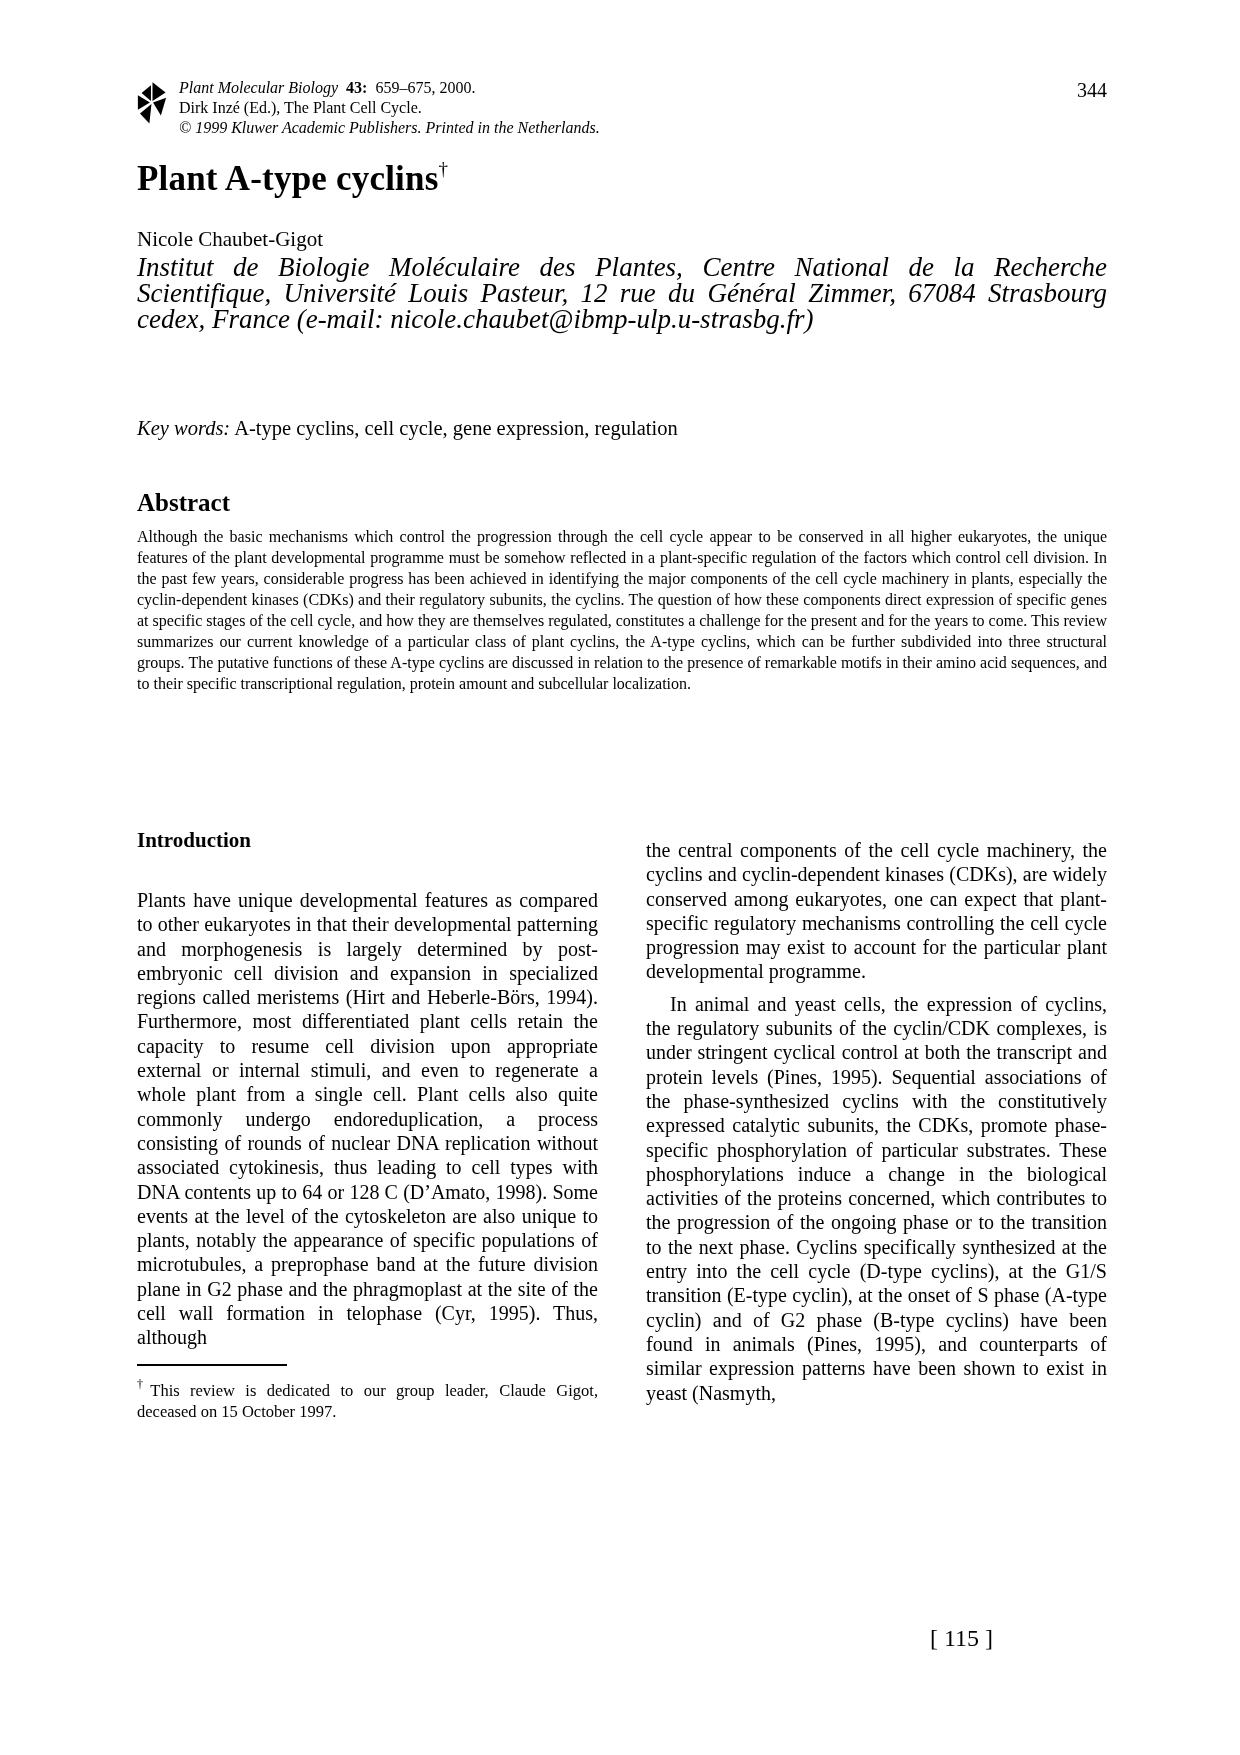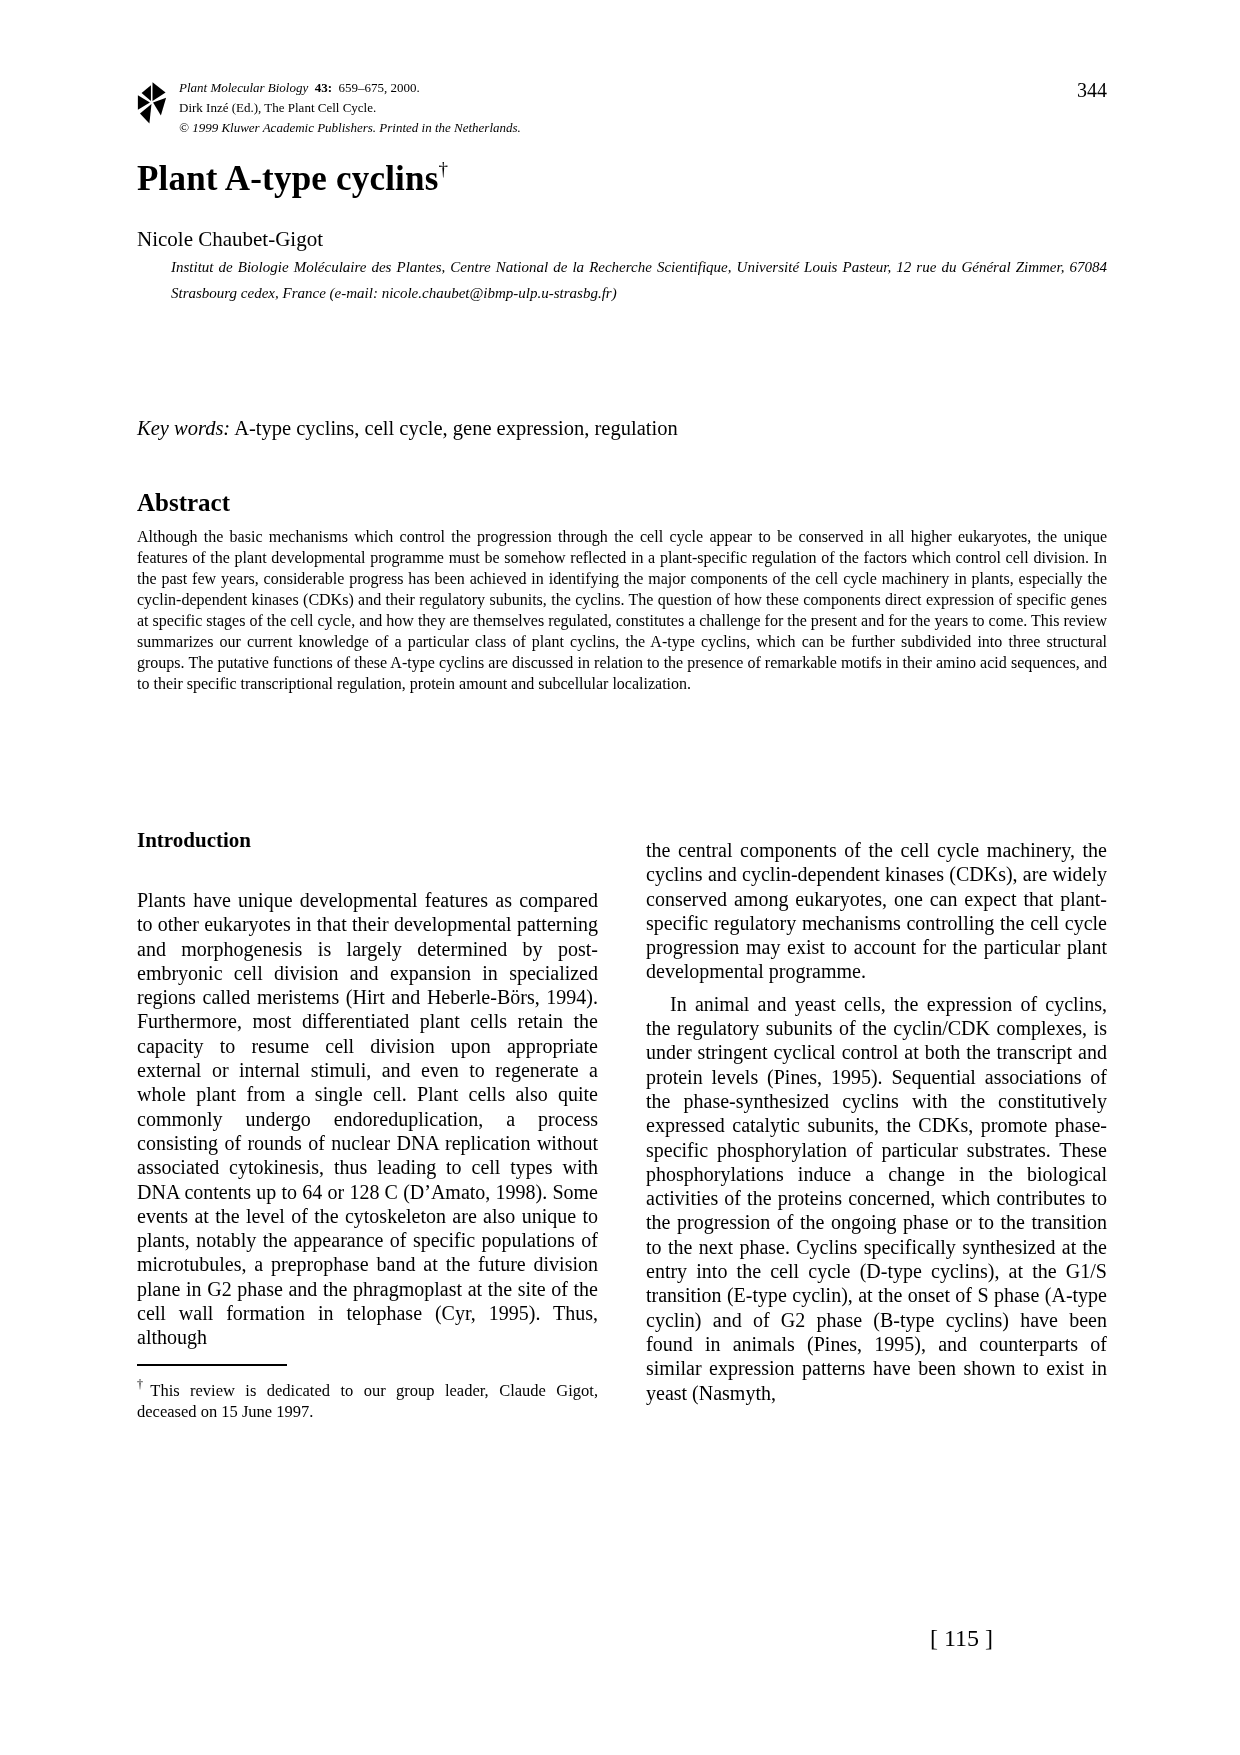--- a/index.html
+++ b/index.html
@@ -12,30 +12,30 @@
     color: #000000;
     font-family: "Liberation Serif", "DejaVu Serif", serif;
     overflow: hidden;
   }
   .abs { position: absolute; left: 137px; right: 133px; }
 
   
   .masthead { top: 78px; display: flex; align-items: flex-start; }
   .logo { width: 30px; height: 47px; margin-right: 12px; flex: 0 0 auto; margin-top: 1px; }
   .logo svg { width: 100%; height: 100%; display: block; }
-  .masthead-lines { font-size: 13px; line-height: 20px; }
+  .masthead-lines { font-size: 16px; line-height: 20px; }
   .page-number { margin-left: auto; font-size: 20px; line-height: 22px; padding-top: 1px; }
   .it { font-style: italic; }
   .bd { font-weight: bold; }
 
   
   .title { top: 151px; font-size: 35px; font-weight: bold; line-height: 40px; letter-spacing: 0.2px; }
   .title sup { font-size: 19px; font-weight: normal; position: relative; top: -2px; }
   .author { top: 227px; font-size: 21px; line-height: 25px; }
-  .affiliation { top: 254px; font-size: 15px; line-height: 26px; font-style: italic; text-align: justify; margin-left: 34px; }
+  .affiliation { top: 254px; font-size: 27px; line-height: 26px; font-style: italic; text-align: justify; }
 
   .keywords { top: 416px; font-size: 20.5px; line-height: 25px; }
 
   .abstract-heading { top: 491px; font-size: 25px; font-weight: bold; line-height: 24px; }
   .abstract-body { top: 526px; font-size: 16px; line-height: 21px; text-align: justify; }
 
   
   .columns { top: 828px; display: flex; gap: 48px; align-items: flex-start; }
   .col { flex: 1 1 0; min-width: 0; }
   .section-heading { font-size: 21px; font-weight: bold; line-height: 24px; margin-bottom: 36px; }
@@ -86,21 +86,21 @@
   <h2 class="abs abstract-heading">Abstract</h2>
 
   <p class="abs abstract-body">Although the basic mechanisms which control the progression through the cell cycle appear to be conserved in all higher eukaryotes, the unique features of the plant developmental programme must be somehow reflected in a plant-specific regulation of the factors which control cell division. In the past few years, considerable progress has been achieved in identifying the major components of the cell cycle machinery in plants, especially the cyclin-dependent kinases (CDKs) and their regulatory subunits, the cyclins. The question of how these components direct expression of specific genes at specific stages of the cell cycle, and how they are themselves regulated, constitutes a challenge for the present and for the years to come. This review summarizes our current knowledge of a particular class of plant cyclins, the A-type cyclins, which can be further subdivided into three structural groups. The putative functions of these A-type cyclins are discussed in relation to the presence of remarkable motifs in their amino acid sequences, and to their specific transcriptional regulation, protein amount and subcellular localization.</p>
 
   <div class="abs columns">
     <div class="col col-left">
       <h2 class="section-heading">Introduction</h2>
       <p class="body-par">Plants have unique developmental features as compared to other eukaryotes in that their developmental patterning and morphogenesis is largely determined by post-embryonic cell division and expansion in specialized regions called meristems (Hirt and Heberle-Börs, 1994). Furthermore, most differentiated plant cells retain the capacity to resume cell division upon appropriate external or internal stimuli, and even to regenerate a whole plant from a single cell. Plant cells also quite commonly undergo endoreduplication, a process consisting of rounds of nuclear DNA replication without associated cytokinesis, thus leading to cell types with DNA contents up to 64 or 128 C (D’Amato, 1998). Some events at the level of the cytoskeleton are also unique to plants, notably the appearance of specific populations of microtubules, a preprophase band at the future division plane in G2 phase and the phragmoplast at the site of the cell wall formation in telophase (Cyr, 1995). Thus, although</p>
       <div class="footnote">
         <div class="footnote-rule"></div>
-        <p class="footnote-text"><sup>†</sup><span>This review is dedicated to our group leader, Claude Gigot, deceased on 15 June 1997.</span></p>
+        <p class="footnote-text"><sup>†</sup><span>This review is dedicated to our group leader, Claude Gigot, deceased on 15 October 1997.</span></p>
       </div>
     </div>
     <div class="col col-right">
       <p class="body-par">the central components of the cell cycle machinery, the cyclins and cyclin-dependent kinases (CDKs), are widely conserved among eukaryotes, one can expect that plant-specific regulatory mechanisms controlling the cell cycle progression may exist to account for the particular plant developmental programme.</p>
       <p class="body-par indent">In animal and yeast cells, the expression of cyclins, the regulatory subunits of the cyclin/CDK complexes, is under stringent cyclical control at both the transcript and protein levels (Pines, 1995). Sequential associations of the phase-synthesized cyclins with the constitutively expressed catalytic subunits, the CDKs, promote phase-specific phosphorylation of particular substrates. These phosphorylations induce a change in the biological activities of the proteins concerned, which contributes to the progression of the ongoing phase or to the transition to the next phase. Cyclins specifically synthesized at the entry into the cell cycle (D-type cyclins), at the G1/S transition (E-type cyclin), at the onset of S phase (A-type cyclin) and of G2 phase (B-type cyclins) have been found in animals (Pines, 1995), and counterparts of similar expression patterns have been shown to exist in yeast (Nasmyth,</p>
     </div>
   </div>
 
   <div class="folio">[ 115 ]</div>
 

